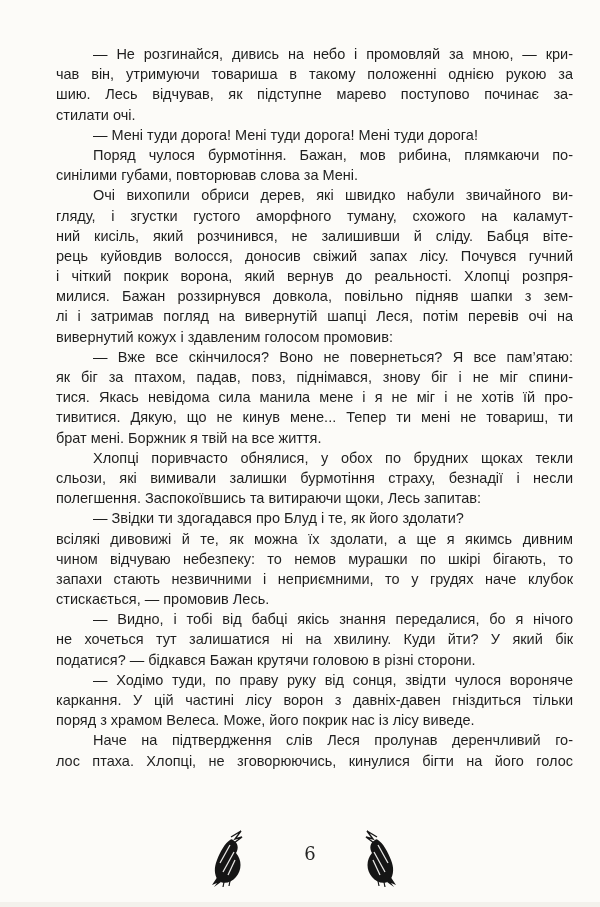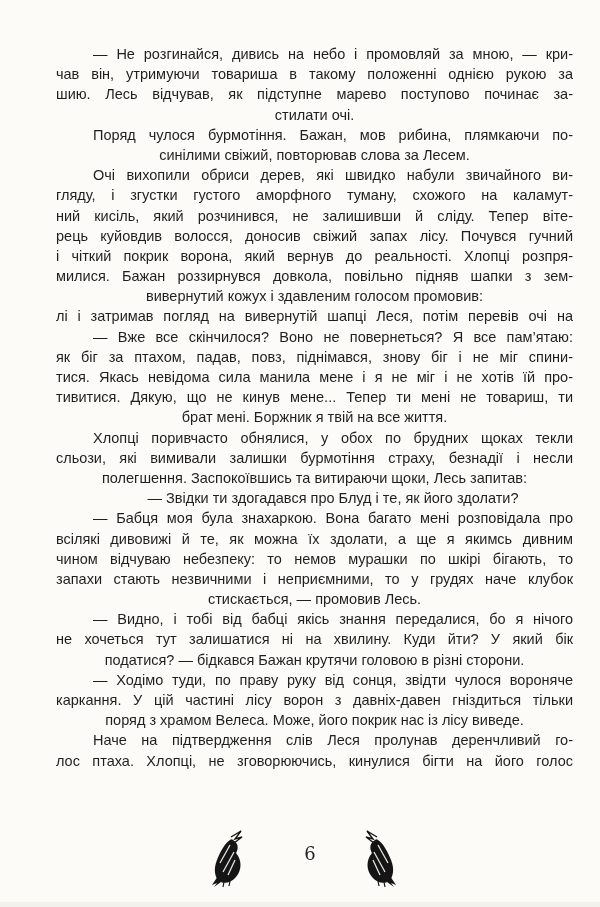--- a/index.html
+++ b/index.html
@@ -23,21 +23,21 @@
     position:absolute;
     left:56px;top:44px;width:517px;
     font-size:14.5px;
     line-height:20.2px;
     color:var(--ink);
   }
   .line{
     height:20.2px;
     overflow:hidden;
     white-space:normal;
-    text-align:center;
+    text-align:left;
   }
   .line.ind{ text-indent:37px; }
   .line.j{
     text-align:justify;
     text-align-last:justify;
   }
   .footer{
     position:absolute;
     left:0;top:0;width:600px;height:907px;
     pointer-events:none;
@@ -67,40 +67,40 @@
 </head>
 <body>
 
 <div class="page">
 
   <main class="text-block" id="text-block">
       <div class="line ind j">— Не розгинайся, дивись на небо і промовляй за мною, — кри-</div>
       <div class="line j">чав він, утримуючи товариша в такому положенні однією рукою за</div>
       <div class="line j">шию. Лесь відчував, як підступне марево поступово починає за-</div>
       <div class="line">стилати очі.</div>
+      <div class="line ind">— Мені туди дорога! Мені туди дорога! Мені туди дорога!</div>
       <div class="line ind j">Поряд чулося бурмотіння. Бажан, мов рибина, плямкаючи по-</div>
-      <div class="line">синілими свіжий, повторював слова за Лесем.</div>
+      <div class="line">синілими губами, повторював слова за Мені.</div>
       <div class="line ind j">Очі вихопили обриси дерев, які швидко набули звичайного ви-</div>
       <div class="line j">гляду, і згустки густого аморфного туману, схожого на каламут-</div>
-      <div class="line j">ний кисіль, який розчинився, не залишивши й сліду. Тепер віте-</div>
+      <div class="line j">ний кисіль, який розчинився, не залишивши й сліду. Бабця віте-</div>
       <div class="line j">рець куйовдив волосся, доносив свіжий запах лісу. Почувся гучний</div>
       <div class="line j">і чіткий покрик ворона, який вернув до реальності. Хлопці розпря-</div>
       <div class="line j">милися. Бажан роззирнувся довкола, повільно підняв шапки з зем-</div>
+      <div class="line j">лі і затримав погляд на вивернутій шапці Леся, потім перевів очі на</div>
       <div class="line">вивернутий кожух і здавленим голосом промовив:</div>
-      <div class="line j">лі і затримав погляд на вивернутій шапці Леся, потім перевів очі на</div>
       <div class="line ind j">— Вже все скінчилося? Воно не повернеться? Я все пам’ятаю:</div>
       <div class="line j">як біг за птахом, падав, повз, піднімався, знову біг і не міг спини-</div>
       <div class="line j">тися. Якась невідома сила манила мене і я не міг і не хотів їй про-</div>
       <div class="line j">тивитися. Дякую, що не кинув мене... Тепер ти мені не товариш, ти</div>
       <div class="line">брат мені. Боржник я твій на все життя.</div>
       <div class="line ind j">Хлопці поривчасто обнялися, у обох по брудних щоках текли</div>
       <div class="line j">сльози, які вимивали залишки бурмотіння страху, безнадії і несли</div>
       <div class="line">полегшення. Заспокоївшись та витираючи щоки, Лесь запитав:</div>
       <div class="line ind">— Звідки ти здогадався про Блуд і те, як його здолати?</div>
-      <div class="line ind j">— Бабця моя була знахаркою. Вона багато мені розповідала про</div>
       <div class="line j">всілякі дивовижі й те, як можна їх здолати, а ще я якимсь дивним</div>
       <div class="line j">чином відчуваю небезпеку: то немов мурашки по шкірі бігають, то</div>
       <div class="line j">запахи стають незвичними і неприємними, то у грудях наче клубок</div>
       <div class="line">стискається, — промовив Лесь.</div>
       <div class="line ind j">— Видно, і тобі від бабці якісь знання передалися, бо я нічого</div>
       <div class="line j">не хочеться тут залишатися ні на хвилину. Куди йти? У який бік</div>
       <div class="line">податися? — бідкався Бажан крутячи головою в різні сторони.</div>
       <div class="line ind j">— Ходімо туди, по праву руку від сонця, звідти чулося вороняче</div>
       <div class="line j">каркання. У цій частині лісу ворон з давніх-давен гніздиться тільки</div>
       <div class="line">поряд з храмом Велеса. Може, його покрик нас із лісу виведе.</div>

